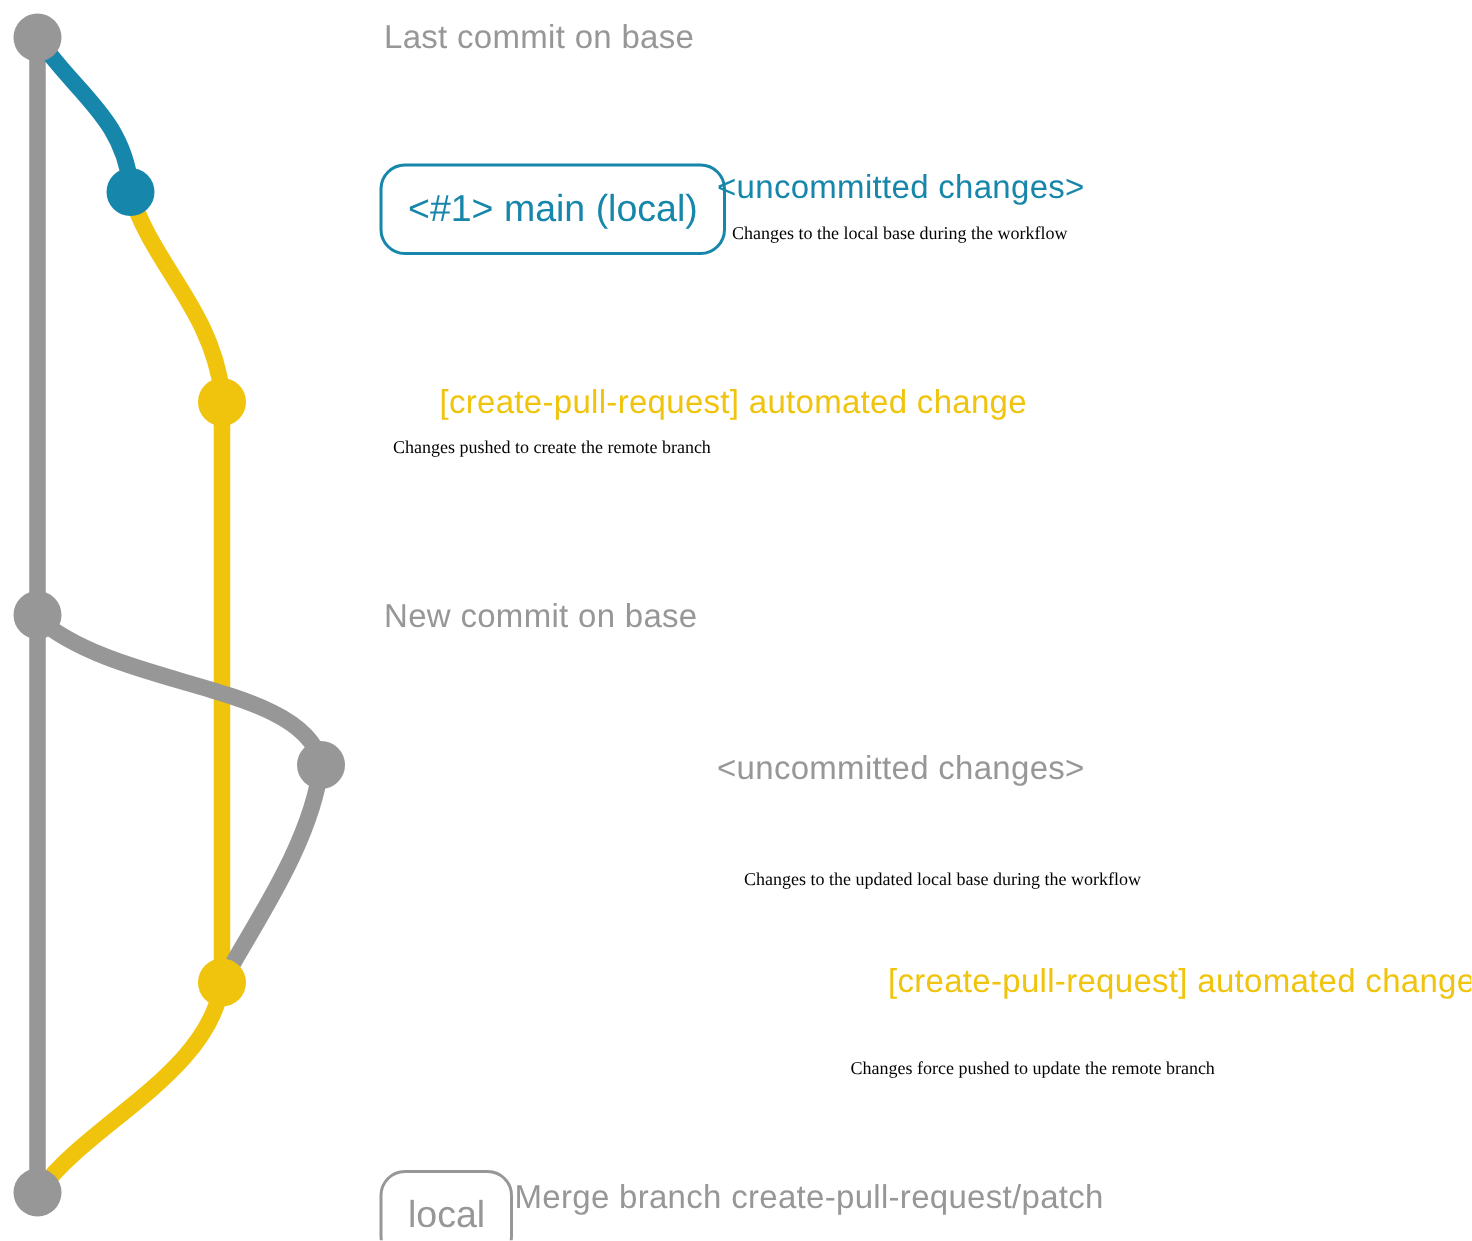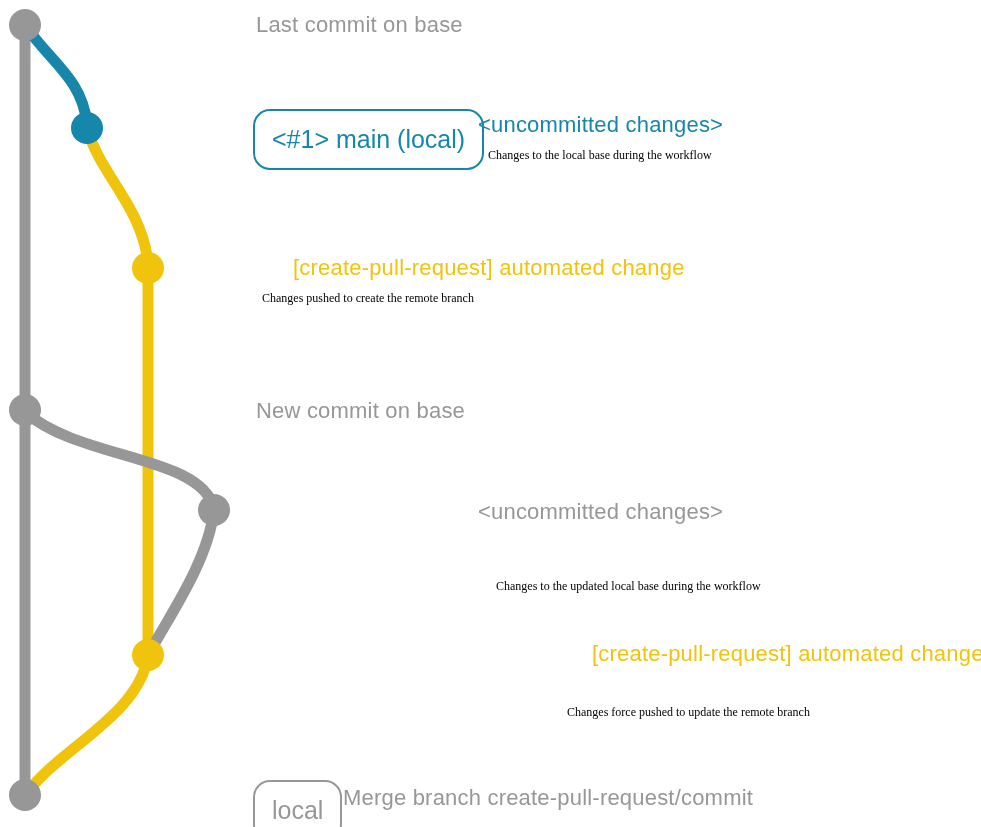--- a/index.html
+++ b/index.html
@@ -91,15 +91,15 @@
 
   <div class="ann serif-desc" style="left:262px; top:287px;">Changes pushed to create the remote branch</div>
 
   <div class="ann sans-label gray-text" style="left:478px; top:499px;">&lt;uncommitted changes&gt;</div>
   <div class="ann serif-desc" style="left:496px; top:531px;margin-top:44px;">Changes to the updated local base during the workflow</div>
 
   <div class="ann sans-label yellow-text" style="left:553px; top:641px;">[create-pull-request] automated change</div>
   <div class="ann serif-desc" style="left:567px; top:701px;">Changes force pushed to update the remote branch</div>
 
   <div class="ann branch-box gray-box" style="left:253px; top:780px;">local</div>
-  <div class="ann sans-label gray-text" style="left:343px; top:785px;">Merge branch create-pull-request/commit</div>
+  <div class="ann sans-label gray-text" style="left:343px; top:785px;">Merge branch create-pull-request/patch</div>
 
 </div>
 
 </body></html>

